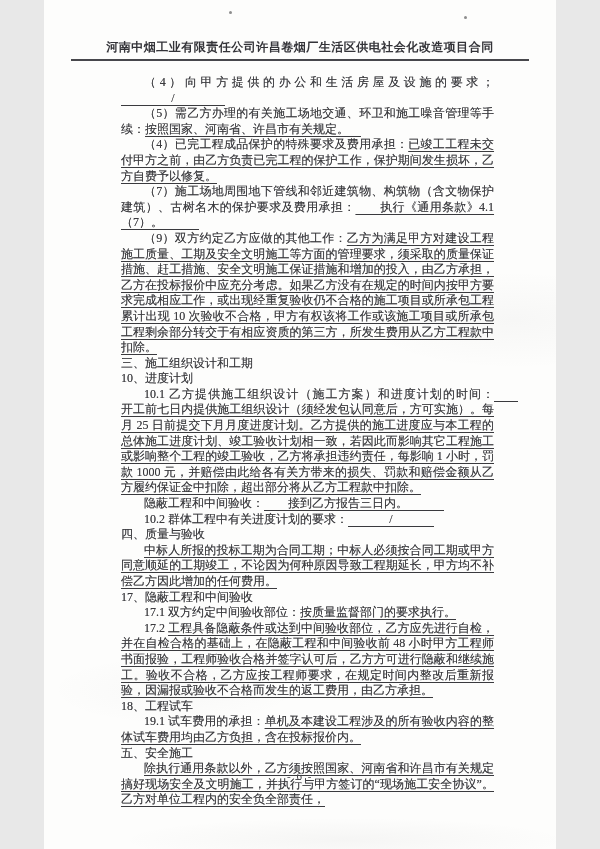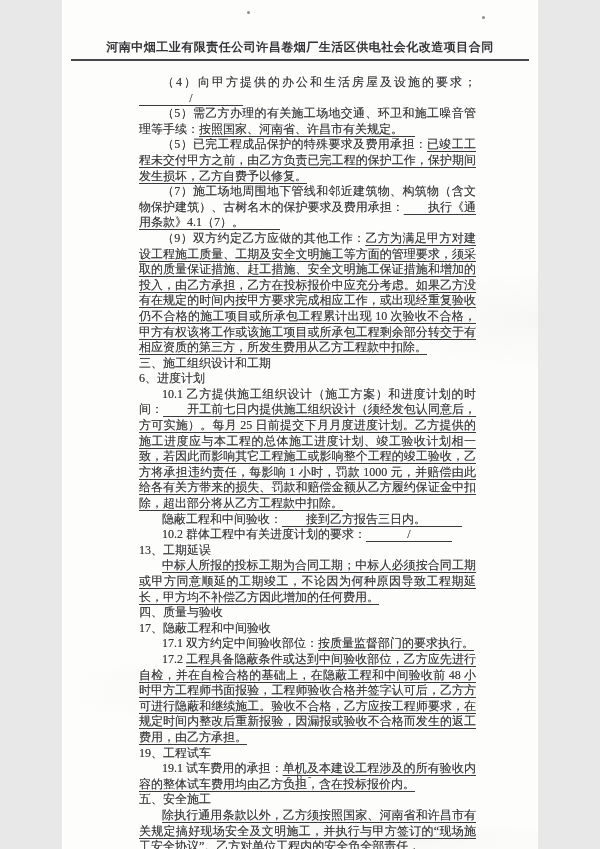--- a/index.html
+++ b/index.html
@@ -1,18 +1,18 @@
 <!DOCTYPE html>
 <html><head>
 <meta charset="utf-8">
 <style>
   html, body { margin: 0; padding: 0; background: #e8e8e8; }
   .page {
     position: relative;
-    width: 476px;
+    width: 512px;
     height: 849px;
     margin: 0 auto;
     overflow: hidden;
     background:
       radial-gradient(ellipse 220px 70px at 470px 320px, rgba(60,60,60,0.03), transparent 70%),
       radial-gradient(ellipse 180px 50px at 130px 690px, rgba(60,60,60,0.025), transparent 70%),
       radial-gradient(ellipse 300px 30px at 300px 840px, rgba(60,60,60,0.04), transparent 75%),
       #fdfdfc;
     font-family: "Liberation Serif", "DejaVu Serif", serif;
     color: #3a3a3e;
@@ -74,34 +74,33 @@
 <div class="page">
   <div class="speck speck1"></div>
   <div class="speck speck2"></div>
 
   <div class="header-title">河南中烟工业有限责任公司许昌卷烟厂生活区供电社会化改造项目合同</div>
   <div class="header-rule"></div>
 
   <div class="doc-body">
       <p class="para indent"><span>（4）向甲方提供的办公和生活房屋及设施的要求；</span><span class="u blank" style="width: 104px;">/</span></p>
       <p class="para indent"><span>（5）需乙方办理的有关施工场地交通、环卫和施工噪音管理等手续：</span><span class="u">按照国家、河南省、许昌市有关规定。　</span></p>
-      <p class="para indent"><span>（5）已完工程成品保护的特殊要求及费用承担：</span><span class="u">已竣工工程未交付甲方之前，由乙方负责已完工程的保护工作，保护期间发生损坏，乙方自费予以修复。</span></p>
+      <p class="para indent"><span>（4）已完工程成品保护的特殊要求及费用承担：</span><span class="u">已竣工工程未交付甲方之前，由乙方负责已完工程的保护工作，保护期间发生损坏，乙方自费予以修复。</span></p>
       <p class="para indent"><span>（7）施工场地周围地下管线和邻近建筑物、构筑物（含文物保护建筑）、古树名木的保护要求及费用承担：</span><span class="u">　　执行《通用条款》4.1（7）。　　　</span></p>
       <p class="para indent"><span>（9）双方约定乙方应做的其他工作：</span><span class="u">乙方为满足甲方对建设工程施工质量、工期及安全文明施工等方面的管理要求，须采取的质量保证措施、赶工措施、安全文明施工保证措施和增加的投入，由乙方承担，乙方在投标报价中应充分考虑。如果乙方没有在规定的时间内按甲方要求完成相应工作，或出现经重复验收仍不合格的施工项目或所承包工程累计出现 10 次验收不合格，甲方有权该将工作或该施工项目或所承包工程剩余部分转交于有相应资质的第三方，所发生费用从乙方工程款中扣除。</span></p>
       <p class="para flush"><span>三、施工组织设计和工期</span></p>
-      <p class="para flush"><span>6、进度计划</span></p>
+      <p class="para flush"><span>10、进度计划</span></p>
       <p class="para indent"><span>10.1 乙方提供施工组织设计（施工方案）和进度计划的时间：</span><span class="u">　　开工前七日内提供施工组织设计（须经发包认同意后，方可实施）。每月 25 日前提交下月月度进度计划。乙方提供的施工进度应与本工程的总体施工进度计划、竣工验收计划相一致，若因此而影响其它工程施工或影响整个工程的竣工验收，乙方将承担违约责任，每影响 1 小时，罚款 1000 元，并赔偿由此给各有关方带来的损失、罚款和赔偿金额从乙方履约保证金中扣除，超出部分将从乙方工程款中扣除。</span></p>
       <p class="para indent"><span>隐蔽工程和中间验收：</span><span class="u">　　接到乙方报告三日内。　　　</span></p>
       <p class="para indent"><span>10.2 群体工程中有关进度计划的要求：</span><span class="u blank" style="width: 86px;">/</span></p>
-      <p class="para flush"><span>13、工期延误</span></p>
+      <p class="para flush"><span>四、质量与验收</span></p>
       <p class="para indent"><span class="u">中标人所报的投标工期为合同工期；中标人必须按合同工期或甲方同意顺延的工期竣工，不论因为何种原因导致工程期延长，甲方均不补偿乙方因此增加的任何费用。</span></p>
-      <p class="para flush"><span>四、质量与验收</span></p>
       <p class="para flush"><span>17、隐蔽工程和中间验收</span></p>
       <p class="para indent"><span>17.1 双方约定中间验收部位：</span><span class="u">按质量监督部门的要求执行。</span></p>
       <p class="para indent"><span>17.2 </span><span class="u">工程具备隐蔽条件或达到中间验收部位，乙方应先进行自检，并在自检合格的基础上，在隐蔽工程和中间验收前 48 小时甲方工程师书面报验，工程师验收合格并签字认可后，乙方方可进行隐蔽和继续施工。验收不合格，乙方应按工程师要求，在规定时间内整改后重新报验，因漏报或验收不合格而发生的返工费用，由乙方承担。</span></p>
-      <p class="para flush"><span>19、工程试车</span></p>
+      <p class="para flush"><span>18、工程试车</span></p>
       <p class="para indent"><span>19.1 试车费用的承担：</span><span class="u">单机及本建设工程涉及的所有验收内容的整体试车费用均由乙方负担，含在投标报价内。</span></p>
       <p class="para flush"><span>五、安全施工</span></p>
       <p class="para indent"><span class="u">除执行通用条款以外，乙方须按照国家、河南省和许昌市有关规定搞好现场安全及文明施工，并执行与甲方签订的“现场施工安全协议”。乙方对单位工程内的安全负全部责任，</span></p>
     </div>
 
   <div class="page-number">- 6 -</div>
 </div>
 
 </body></html>

